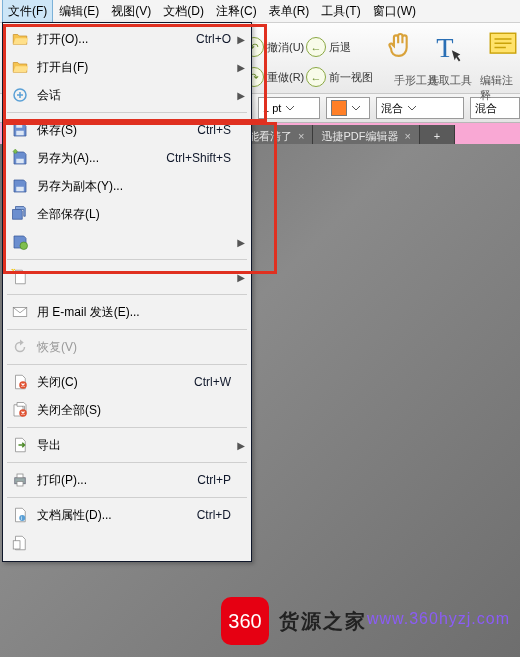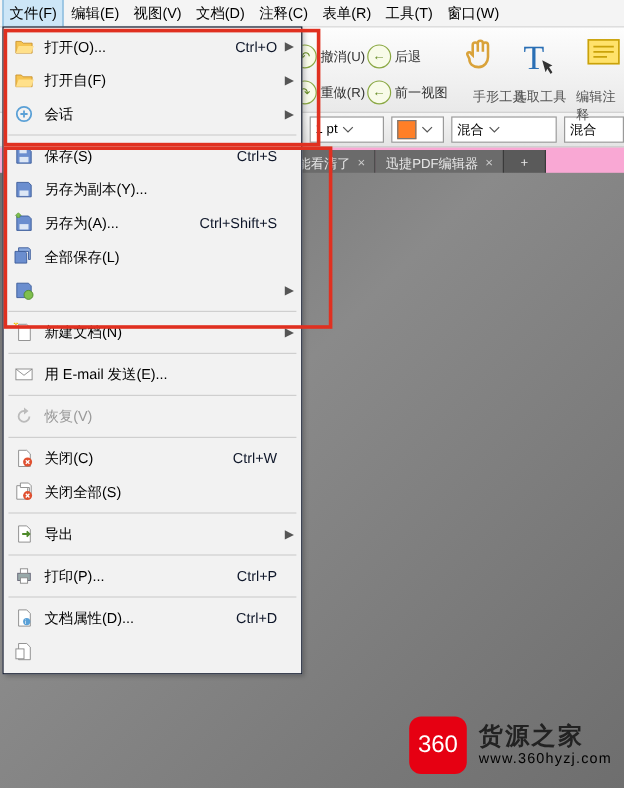--- a/index.html
+++ b/index.html
@@ -33,23 +33,23 @@
 .menu .lbl{flex:1}
 .menu .sc{color:#0f172a;margin-right:14px;font-size:12px}
 .menu .sub{position:absolute;right:6px;color:#555;font-size:10px}
 .menu .sep{height:1px;background:#cfcfcf;margin:3px 4px}
 .menu .disabled{color:#9a9a9a}
 
 .callout{position:absolute;border:3px solid #e03020;pointer-events:none}
 
 .wm{position:absolute;right:10px;bottom:12px;display:flex;align-items:center;gap:10px}
 .wm .badge{width:48px;height:48px;background:#e60012;border-radius:10px;color:#fff;font-weight:400;font-size:20px;display:flex;align-items:center;justify-content:center;font-family:Arial}
-.wm .txt{display:flex;flex-direction:column;line-height:1.15}
+.wm .txt{display:flex;flex-direction:row;line-height:1.15}
 .wm .t1{font-size:20px;font-weight:700;color:#222;letter-spacing:2px}
-.wm .t2{font-size:12px;color:#000000;letter-spacing:1px}
+.wm .t2{font-size:16px;color:#8b5cf6;letter-spacing:1px}
 
 svg.ic{width:18px;height:18px}
 svg.ic2{width:34px;height:34px}
 </style>
 </head>
 <body>
 <div class="frame">
 
 <div class="menubar">
   <span class="mitem active">文件(F)</span>
@@ -192,34 +192,34 @@
           </svg>
         </span>
     <span class="lbl">保存(S)</span>
     <span class="sc">Ctrl+S</span>
   </div>
   <div class="row">
     <span class="ico">
           <svg class="ic" viewBox="0 0 24 24">
             <path fill="#6b8ecf" stroke="#3a5a99" d="M4 4h13l3 3v13H4z"></path>
             <rect x="7" y="13" width="10" height="6" fill="#dde7f5"></rect>
-          </svg>
-        </span>
-    <span class="lbl">另存为副本(Y)...</span>
+            <path d="M14 2l6 6-3 0 0 4-6 0 0-4-3 0z" fill="#7fbf4d" stroke="#4e8a2a" transform="translate(-2,-1) scale(.55)"></path>
+          </svg>
+        </span>
+    <span class="lbl">另存为(A)...</span>
+    <span class="sc">Ctrl+Shift+S</span>
   </div>
   <div class="row">
     <span class="ico">
           <svg class="ic" viewBox="0 0 24 24">
             <path fill="#6b8ecf" stroke="#3a5a99" d="M4 4h13l3 3v13H4z"></path>
             <rect x="7" y="13" width="10" height="6" fill="#dde7f5"></rect>
-            <path d="M14 2l6 6-3 0 0 4-6 0 0-4-3 0z" fill="#7fbf4d" stroke="#4e8a2a" transform="translate(-2,-1) scale(.55)"></path>
-          </svg>
-        </span>
-    <span class="lbl">另存为(A)...</span>
-    <span class="sc">Ctrl+Shift+S</span>
+          </svg>
+        </span>
+    <span class="lbl">另存为副本(Y)...</span>
   </div>
   <div class="row">
     <span class="ico">
           <svg class="ic" viewBox="0 0 24 24">
             <path fill="#6b8ecf" stroke="#3a5a99" d="M2 6h11l2 2v11H2z"></path>
             <path fill="#8aa9de" stroke="#3a5a99" d="M6 2h11l2 2v11h-2V6H6z"></path>
           </svg>
         </span>
     <span class="lbl">全部保存(L)</span>
   </div>
@@ -233,21 +233,20 @@
     <span class="sub">▶</span>
   </div>
   <div class="sep"></div>
   <div class="row">
     <span class="ico">
           <svg class="ic" viewBox="0 0 24 24">
             <path fill="#fff" stroke="#888" d="M6 3h9l4 4v14H6z"></path>
             <path fill="#f0c000" d="M16 14l2 4 2-4 4 2-4 2 4 2-4-2-2 4-2-4-4 2 4-2-4-2z" transform="translate(-6,-6) scale(.5)"></path>
           </svg>
         </span>
-    <span class="lbl">新建文档(N)</span>
     <span class="sub">▶</span>
   </div>
   <div class="sep"></div>
   <div class="row">
     <span class="ico">
           <svg class="ic" viewBox="0 0 24 24">
             <rect x="3" y="6" width="18" height="12" fill="#fff" stroke="#888"></rect>
             <path d="M3 6l9 7 9-7" fill="none" stroke="#888"></path>
           </svg>
         </span>

